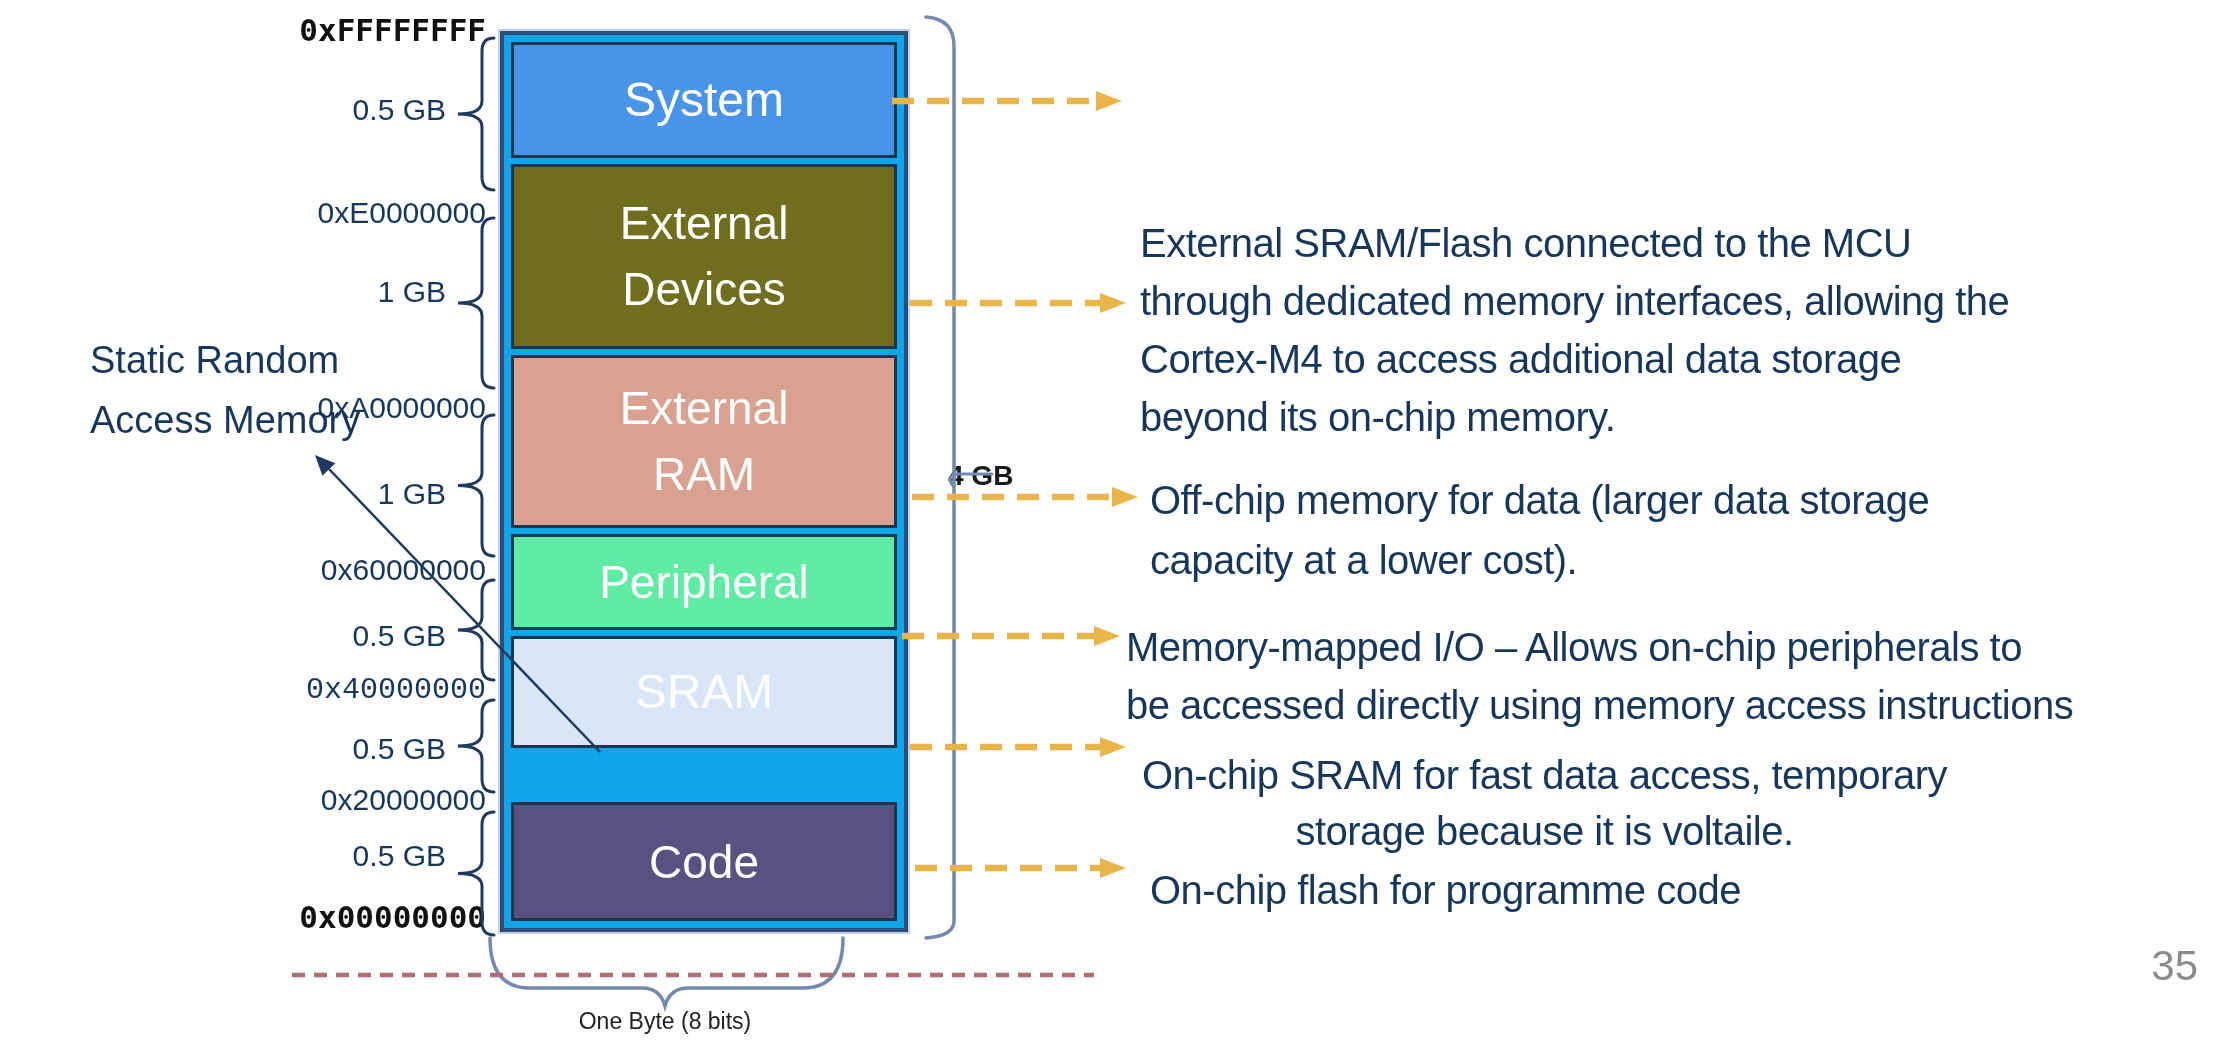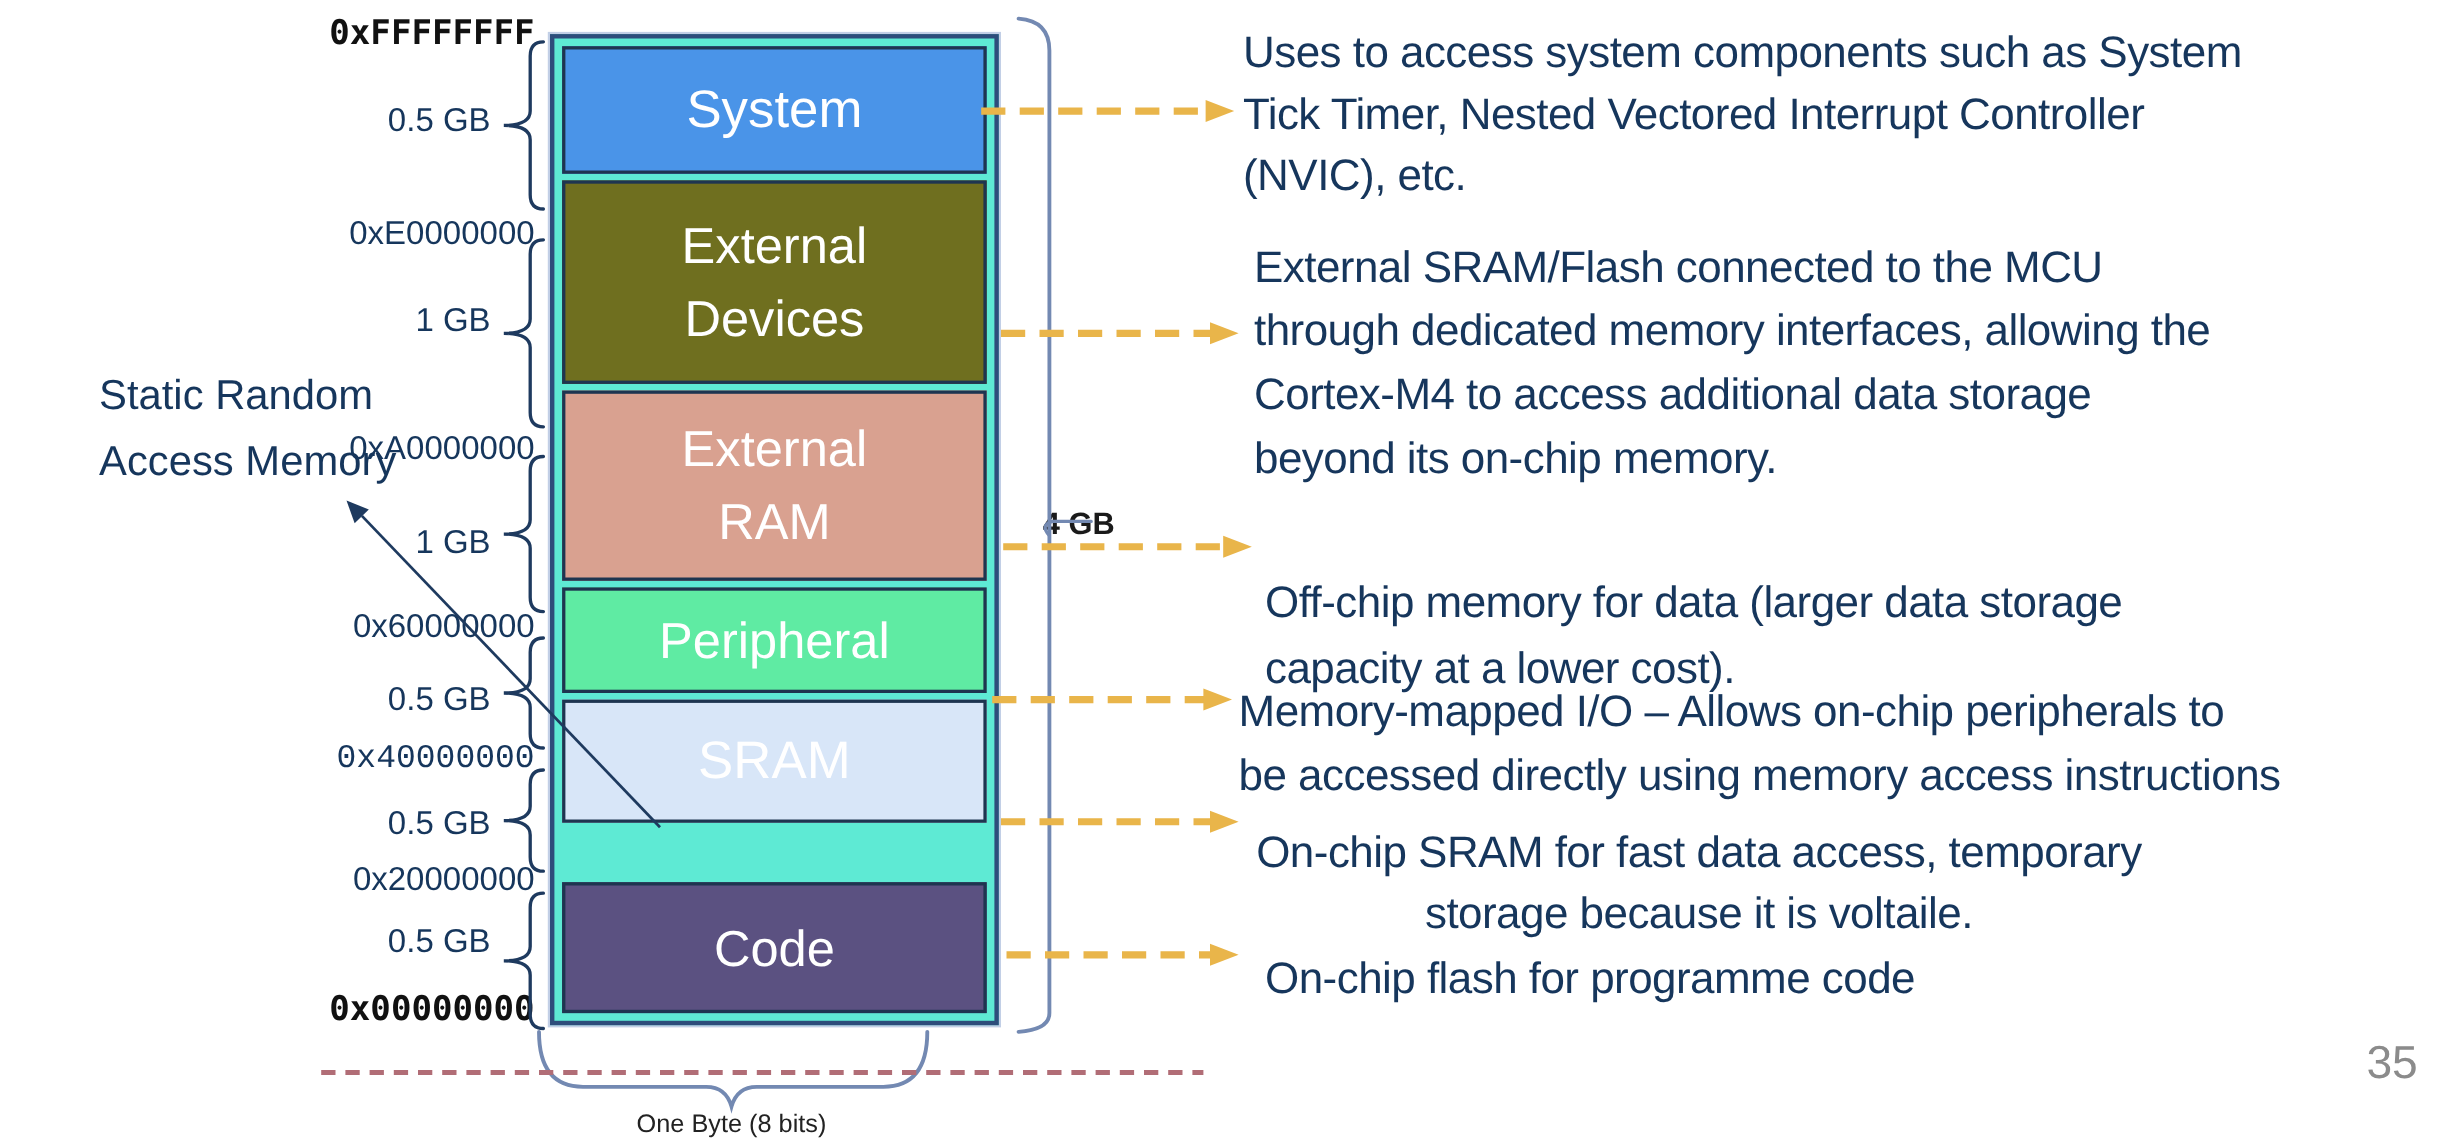--- a/index.html
+++ b/index.html
@@ -3,21 +3,21 @@
 <meta charset="utf-8">
 <style>
   html,body{margin:0;padding:0;background:#fff;}
   #stage{
     position:relative;width:2230px;height:1040px;background:#ffffff;
     font-family:"Liberation Sans",sans-serif;overflow:hidden;
   }
   
   #mem-outer{
     position:absolute;left:500px;top:31px;width:408px;height:901px;
-    box-sizing:border-box;border:4px solid #2e4d7b;background:#5eead4;
+    box-sizing:border-box;border:4px solid #2e4d7b;background:#0ea5e9;
     box-shadow:0 0 0 2px rgba(154,175,214,.6);
     padding:7px;display:flex;flex-direction:column;gap:6px;
   }
   .seg{
     box-sizing:border-box;border:3px solid #1e3550;
     display:flex;flex-direction:column;align-items:center;justify-content:center;
     color:#ffffff;font-size:48px;line-height:66px;text-align:center;
   }
   
   .addr{
@@ -125,32 +125,27 @@
     <div class="addr" style="right: 1744px; top: 570px;">0x60000000</div>
     <div class="addr" style="right: 1744px; top: 690px; font-family: Liberation Mono, monospace;">0x40000000</div>
     <div class="addr" style="right: 1744px; top: 800px;">0x20000000</div>
     <div class="addr mono" style="right: 1744px; top: 917px;">0x00000000</div>
     <div class="sizelbl" style="right: 1784px; top: 110px;">0.5 GB</div>
     <div class="sizelbl" style="right: 1784px; top: 292px;">1 GB</div>
     <div class="sizelbl" style="right: 1784px; top: 494px;">1 GB</div>
     <div class="sizelbl" style="right: 1784px; top: 636px;">0.5 GB</div>
     <div class="sizelbl" style="right: 1784px; top: 749px;">0.5 GB</div>
     <div class="sizelbl" style="right: 1784px; top: 856px;">0.5 GB</div>
-    <div class="ann" style="left: 1130px; top: 20px; line-height: 56px;">
-      <div>Uses to access system components such as System</div>
-      <div>Tick Timer, Nested Vectored Interrupt Controller</div>
-      <div>(NVIC), etc.</div>
-    </div>
     <div class="ann" style="left: 1140px; top: 214px; line-height: 58px;">
       <div>External SRAM/Flash connected to the MCU</div>
       <div>through dedicated memory interfaces, allowing the</div>
       <div>Cortex-M4 to access additional data storage</div>
       <div>beyond its on-chip memory.</div>
     </div>
-    <div class="ann" style="left: 1150px; top: 470px; line-height: 60px; margin-top: 48px;">
+    <div class="ann" style="left: 1150px; top: 470px; line-height: 60px;">
       <div>Off-chip memory for data (larger data storage</div>
       <div>capacity at a lower cost).</div>
     </div>
     <div class="ann" style="left: 1126px; top: 618px; line-height: 58px;">
       <div>Memory-mapped I/O – Allows on-chip peripherals to</div>
       <div>be accessed directly using memory access instructions</div>
     </div>
     <div class="ann" style="left: 1142px; top: 747px; line-height: 56px; text-align: center;">
       <div>On-chip SRAM for fast data access, temporary</div>
       <div>storage because it is voltaile.</div>

